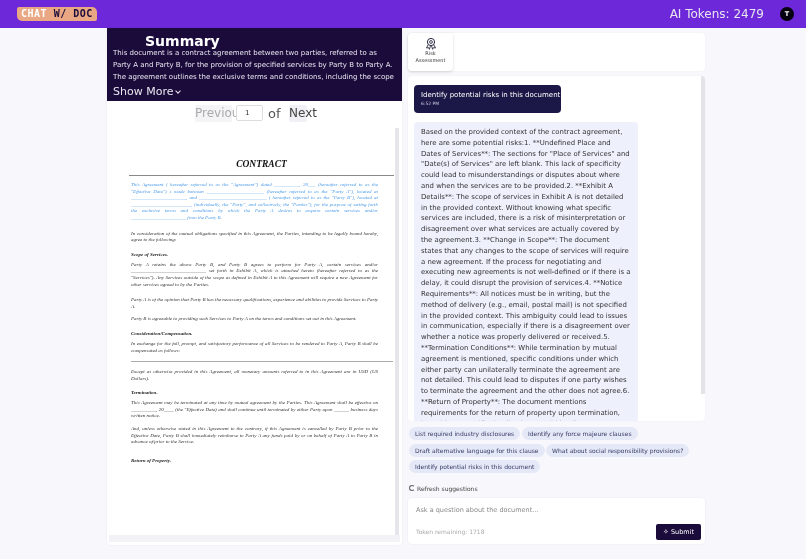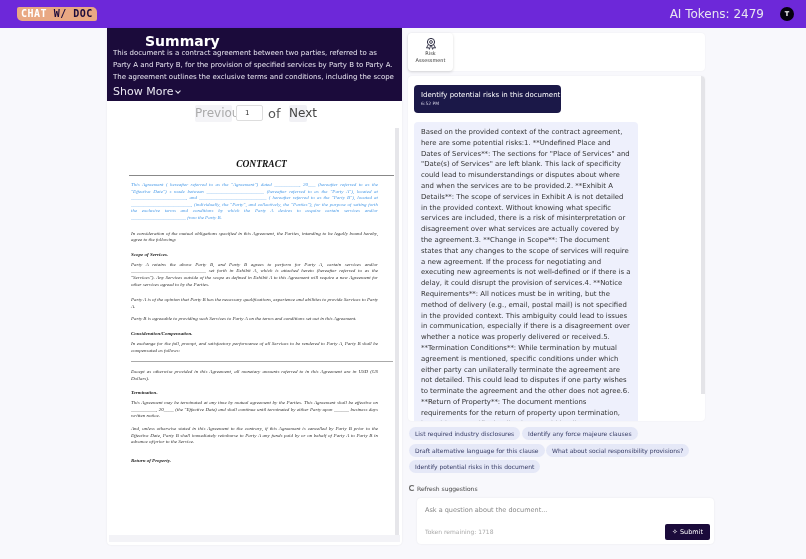--- a/index.html
+++ b/index.html
@@ -45,21 +45,21 @@
   .chat { position: absolute; left: 408px; top: 76px; width: 297px; height: 345px; background: #fff; border-radius: 4px; overflow: hidden; box-shadow: 0 0 2px rgba(0,0,0,0.06); }
   .chat-scroll { position: absolute; right: 0; top: 0; width: 4px; height: 318px; background: #e4e4e8; }
   .user-msg { position: absolute; left: 6px; top: 9px; width: 147px; height: 28px; background: #1b1848; border-radius: 4px; padding: 5px 7px; }
   .user-text { color: #fff; font-size: 7px; line-height: 10px; white-space: nowrap; }
   .user-time { color: #cfcde0; font-size: 4.5px; line-height: 7px; }
   .ai-msg { position: absolute; left: 6px; top: 46px; width: 224px; height: 310px; background: #eef0fc; border-radius: 4px; padding: 5px 7px; font-size: 6.9px; line-height: 10.8px; color: #333; overflow: hidden; }
   .chip { position: absolute; height: 13px; background: #e5e8f7; border-radius: 7px; font-size: 6px; line-height: 13px; color: #353a64; padding: 0 6px; white-space: nowrap; cursor: pointer; }
   .refresh { position: absolute; left: 409px; top: 484px; font-size: 6px; line-height: 10px; color: #444; cursor: pointer; }
   .refresh-icon { display: inline-block; width: 6px; height: 6px; border: 1px solid #666; border-radius: 50%; border-right-color: transparent; vertical-align: middle; margin-right: 2px; position: relative; top: -1px; }
 
-  .input-box { position: absolute; left: 417px; top: 498px; width: 297px; height: 46px; background: #fff; border-radius: 4px; box-shadow: 0 0 2px rgba(0,0,0,0.08); }
+  .input-box { position: absolute; left: 408px; top: 498px; width: 297px; height: 46px; background: #fff; border-radius: 4px; box-shadow: 0 0 2px rgba(0,0,0,0.08); }
   .q-input { position: absolute; left: 8px; top: 6px; width: 240px; height: 12px; border: none; outline: none; font-size: 6.5px; color: #333; background: transparent; font-family: "DejaVu Sans", sans-serif; }
   .q-input::placeholder { color: #888; }
   .token-rem { position: absolute; left: 8px; top: 29px; font-size: 6px; color: #aaa; line-height: 10px; }
   .submit { position: absolute; left: 248px; top: 26px; width: 45px; height: 16px; background: #1b0b3b; color: #fff; font-size: 6.5px; line-height: 16px; border-radius: 2px; text-align: center; cursor: pointer; }
   .spark { display: inline-block; font-size: 7px; margin-right: 2px; }
 </style>
 </head>
 <body>
 
 <div class="topbar">

